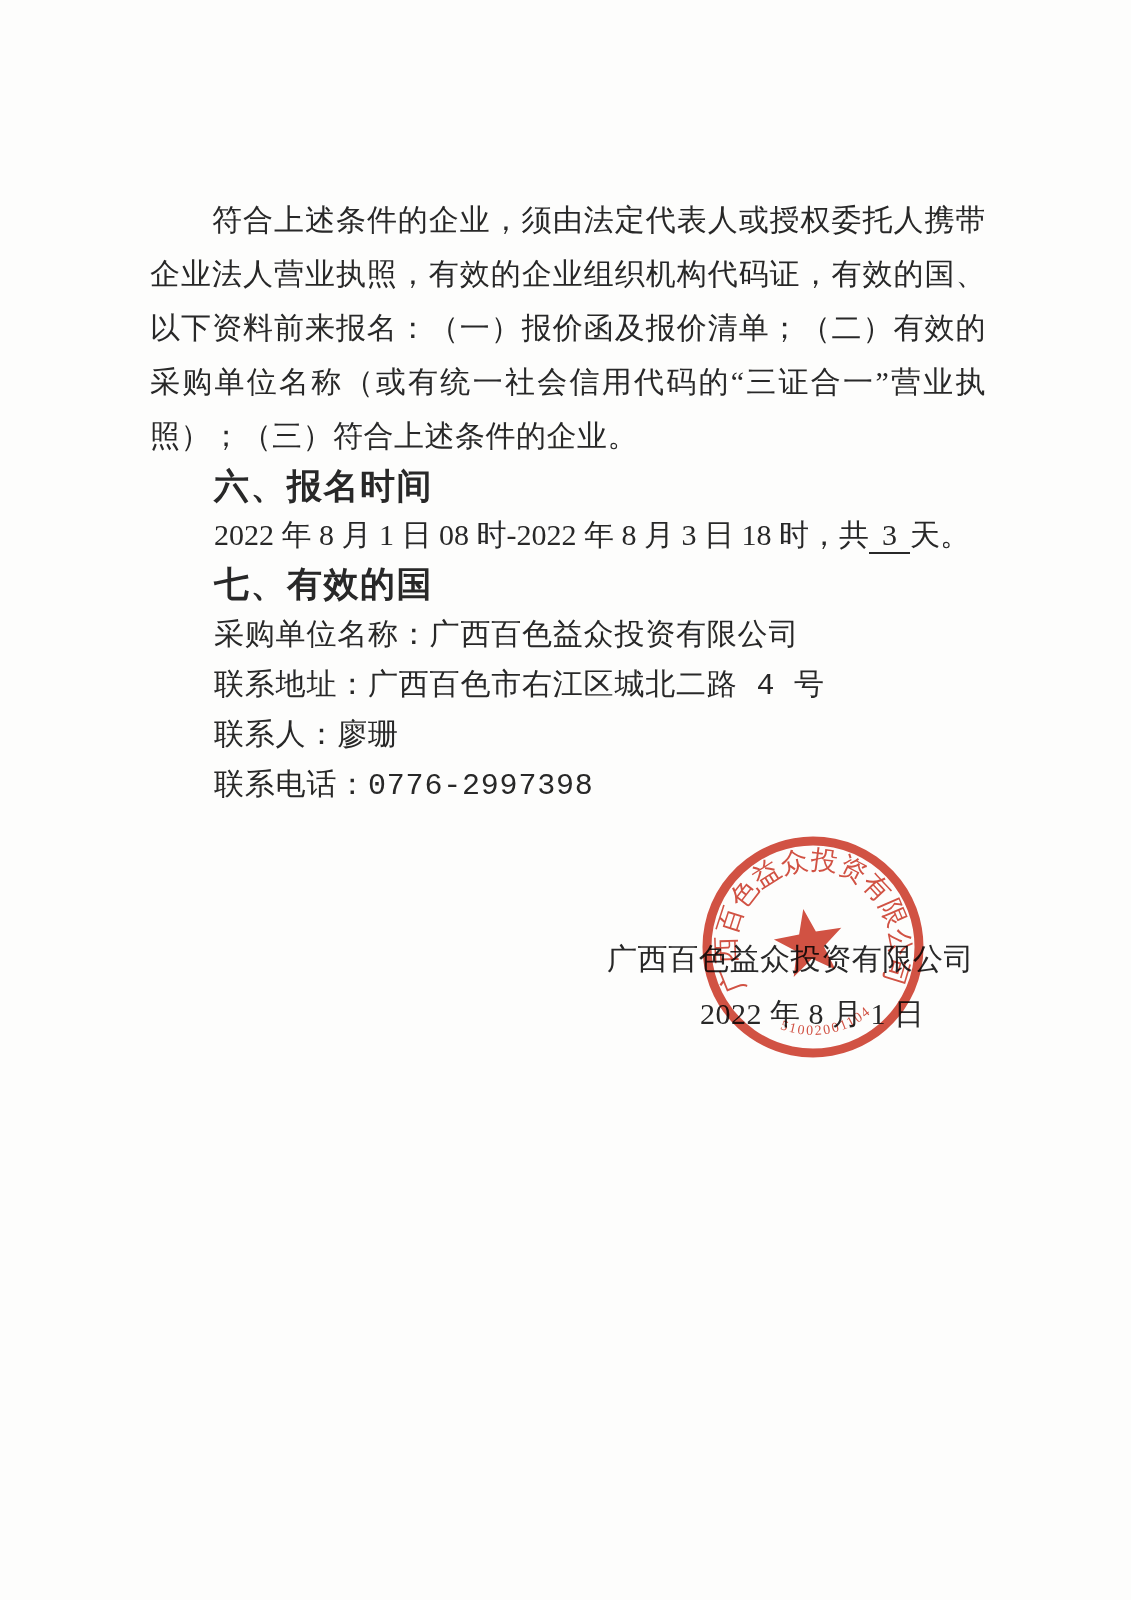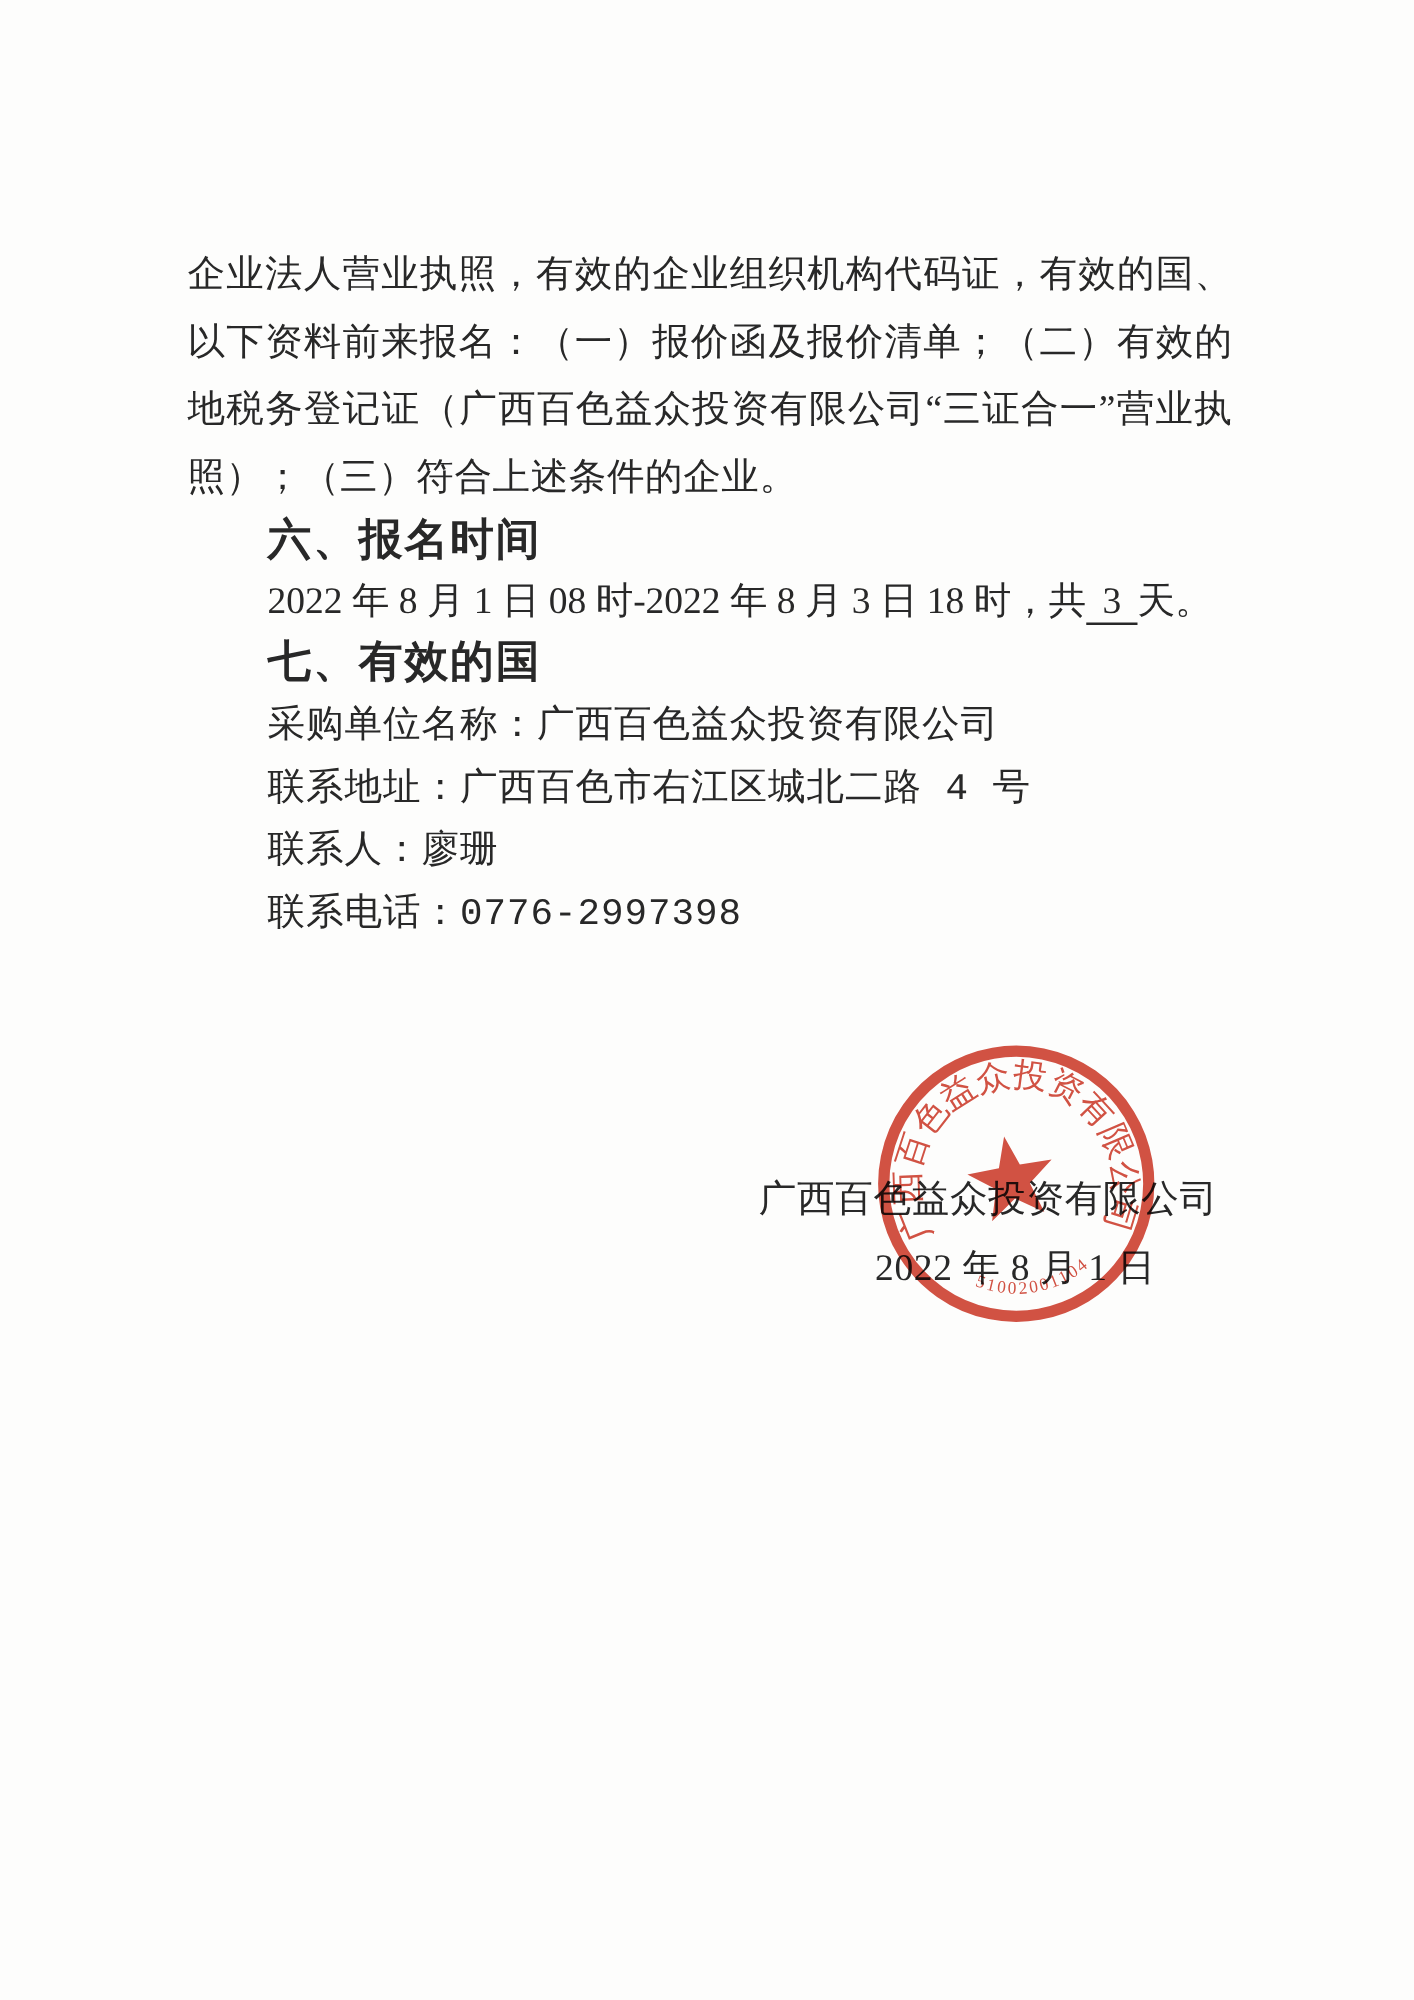--- a/index.html
+++ b/index.html
@@ -41,23 +41,24 @@
     mix-blend-mode:multiply;opacity:0.92;
   }
   .seal text{font-family:"Liberation Serif","DejaVu Serif",serif;}
 </style>
 </head>
 <body>
 
 <div class="page">
 
   <div class="content">
+    <div class="para-line justify ind">符合上述条件的企业，须由法定代表人或授权委托人携带</div>
     <div class="para-line justify">企业法人营业执照，有效的企业组织机构代码证，有效的国、</div>
     <div class="para-line justify">以下资料前来报名：（一）报价函及报价清单；（二）有效的</div>
-    <div class="para-line justify">地税务登记证（广西百色益众投资有限公司“三证合一”营业执</div>
+    <div class="para-line justify">采购单位名称（或有统一社会信用代码的“三证合一”营业执</div>
     <div class="para-line">照）；（三）符合上述条件的企业。</div>
 
     <div class="heading">六、报名时间</div>
 
     <div class="date-line"><span>2022 年 8 月 1 日 08 时-2022 年 8 月 3 日 18 时，共</span><span class="underline-val">3</span><span>天。</span></div>
 
     <div class="heading">七、有效的国</div>
 
     <div class="contact-line first">采购单位名称：广西百色益众投资有限公司</div>
     <div class="contact-line">联系地址：广西百色市右江区城北二路 4 号</div>

